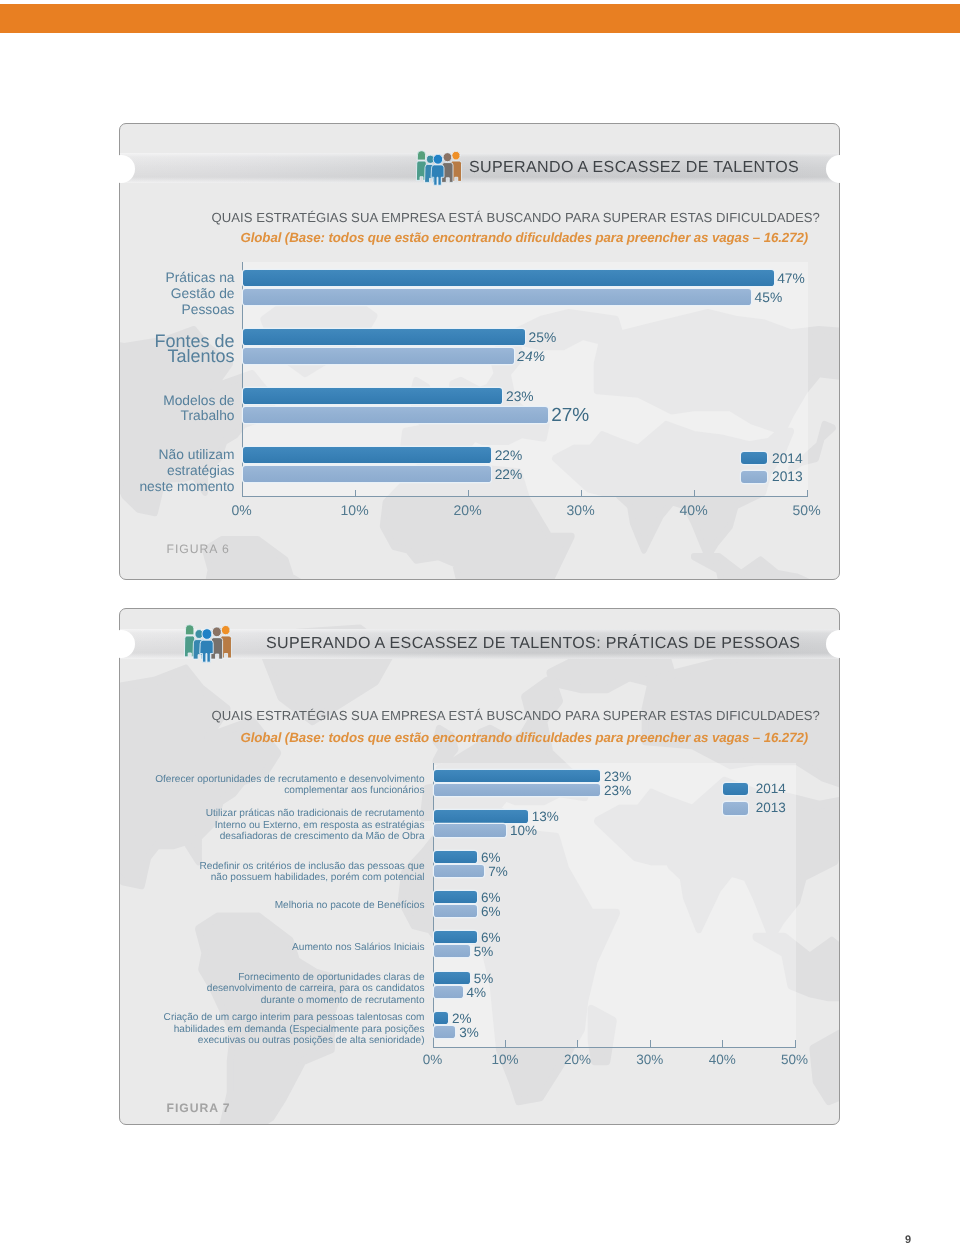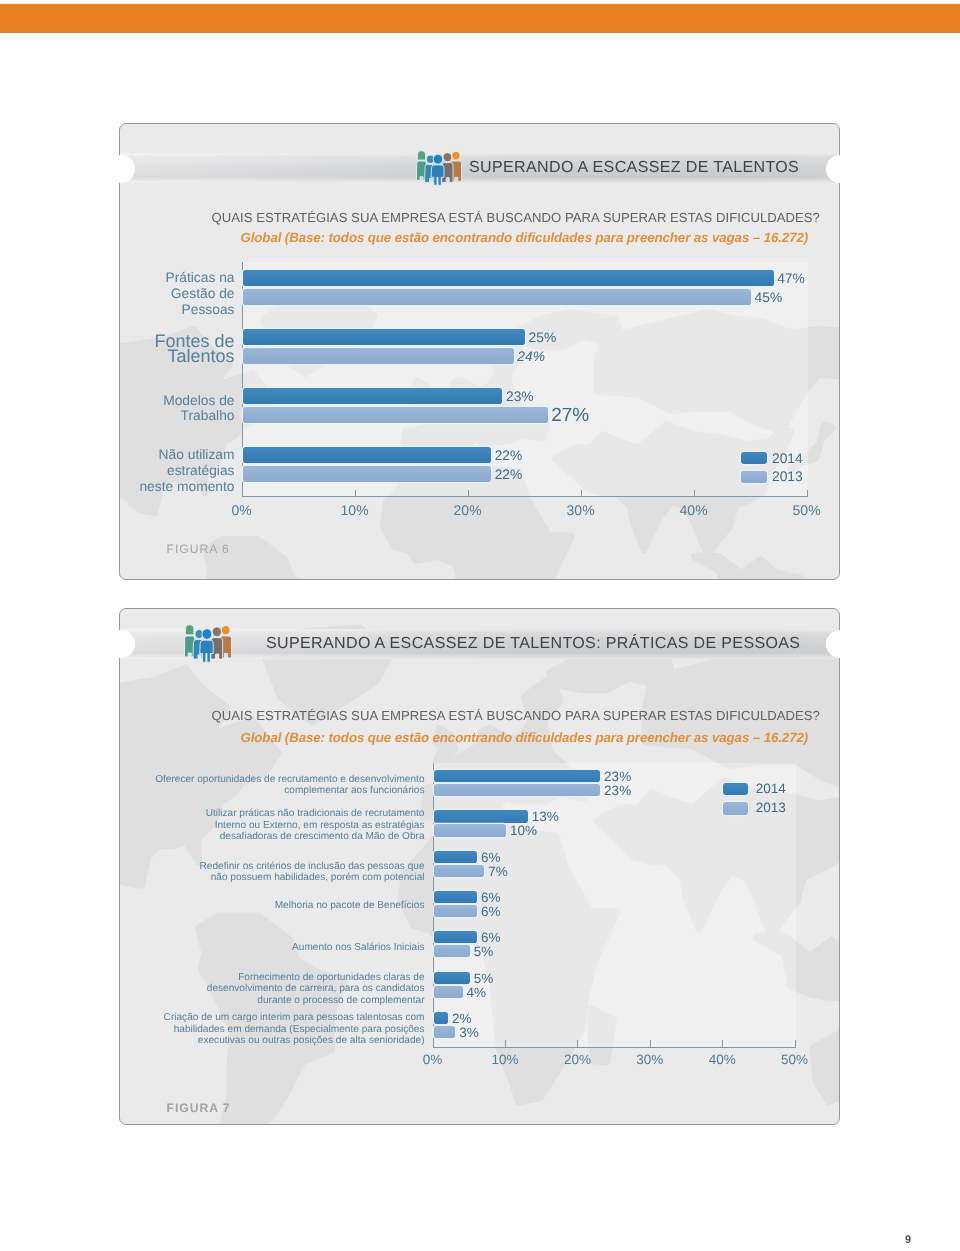--- a/index.html
+++ b/index.html
@@ -211,21 +211,21 @@
         <div class="vallbl" style="left: 361.04px; top: 278.98px; font-size: 13.5px; line-height: 19.44px;">6%</div>
         <div class="bar l" style="left: 313.6px; top: 296px; width: 43.44px; height: 12.2px;"></div>
         <div class="vallbl" style="left: 361.04px; top: 292.98px; font-size: 13.5px; line-height: 19.44px;">6%</div>
         <div class="catlbl" style="left: 0px; width: 304.5px; top: 332.5px; font-size: 10.1px; line-height: 11.4px;">Aumento nos Salários Iniciais</div>
         <div class="bar d" style="left: 313.6px; top: 322.3px; width: 43.44px; height: 12.2px;"></div>
         <div class="vallbl" style="left: 361.04px; top: 319.28px; font-size: 13.5px; line-height: 19.44px;">6%</div>
         <div class="bar l" style="left: 313.6px; top: 336.3px; width: 36.2px; height: 12.2px;"></div>
         <div class="vallbl" style="left: 353.8px; top: 333.28px; font-size: 13.5px; line-height: 19.44px;">5%</div>
         <div class="catlbl" style="left: 0px; width: 304.5px; top: 362.8px; font-size: 10.1px; line-height: 11.4px;">Fornecimento de oportunidades claras de
 desenvolvimento de carreira, para os candidatos
-durante o processo de complementar</div>
+durante o momento de recrutamento</div>
         <div class="bar d" style="left: 313.6px; top: 362.6px; width: 36.2px; height: 12.2px;"></div>
         <div class="vallbl" style="left: 353.8px; top: 359.58px; font-size: 13.5px; line-height: 19.44px;">5%</div>
         <div class="bar l" style="left: 313.6px; top: 376.6px; width: 28.96px; height: 12.2px;"></div>
         <div class="vallbl" style="left: 346.56px; top: 373.58px; font-size: 13.5px; line-height: 19.44px;">4%</div>
         <div class="catlbl" style="left: 0px; width: 304.5px; top: 403.3px; font-size: 10.1px; line-height: 11.4px;">Criação de um cargo interim para pessoas talentosas com
 habilidades em demanda (Especialmente para posições
 executivas ou outras posições de alta senioridade)</div>
         <div class="bar d" style="left: 313.6px; top: 402.9px; width: 14.48px; height: 12.2px;"></div>
         <div class="vallbl" style="left: 332.08px; top: 399.88px; font-size: 13.5px; line-height: 19.44px;">2%</div>
         <div class="bar l" style="left: 313.6px; top: 416.9px; width: 21.72px; height: 12.2px;"></div>

